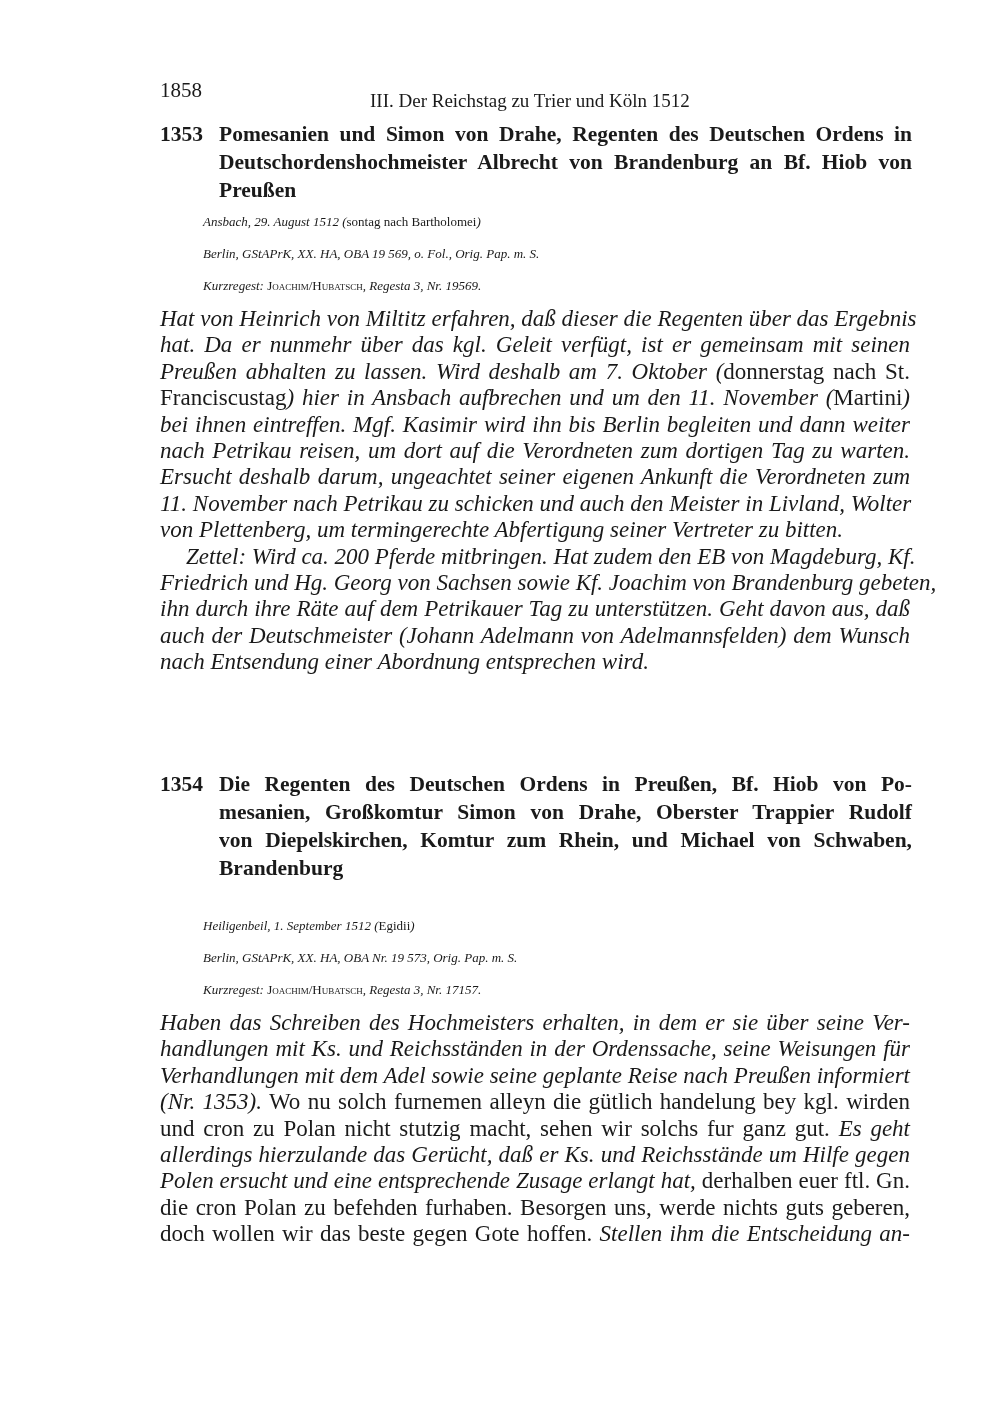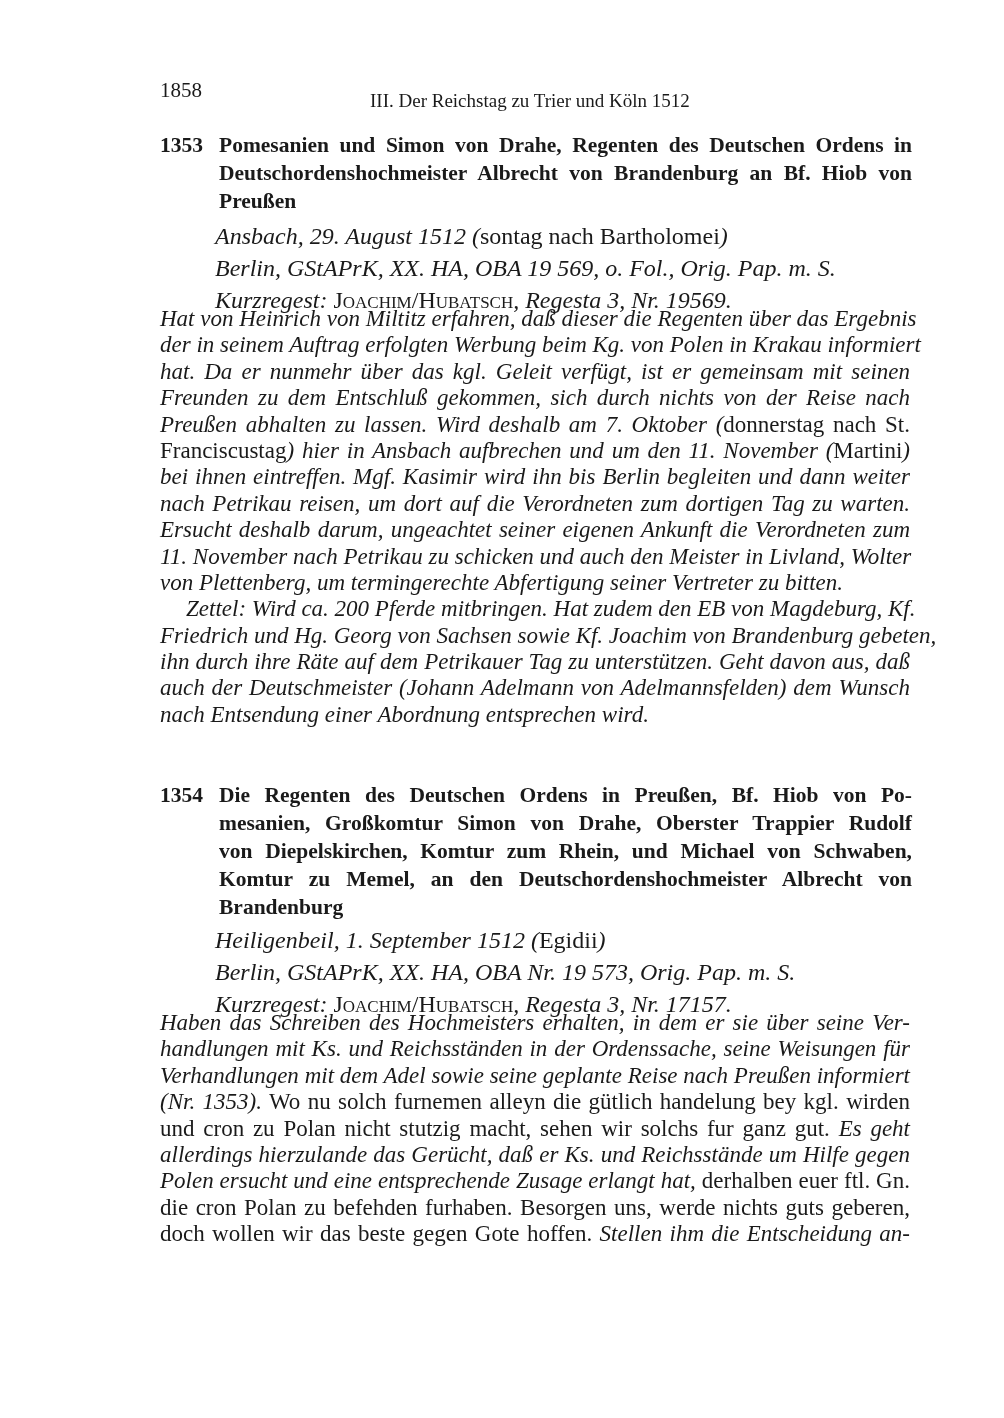--- a/index.html
+++ b/index.html
@@ -6,27 +6,27 @@
     body {
       width: 1004px; height: 1418px; position: relative; overflow: hidden;
       font-family: "Liberation Serif", "DejaVu Serif", serif;
       color: #1a1a1a;
     }
     .page { position: absolute; left: 0; top: 0; width: 1004px; height: 1056px; }
     .running-head { position: absolute; top: 78px; left: 160px; width: 750px; height: 30px; font-size: 21px; }
     .running-head .pagenum { position: absolute; left: 0; top: 0; }
     .running-head .title { position: absolute; left: 210px; top: 12px; font-size: 19px; }
 
-    .entry-head { position: absolute; left: 160px; width: 752px; font-weight: bold; font-size: 21.5px; line-height: 28px; margin-top: 11px; }
+    .entry-head { position: absolute; left: 160px; width: 752px; font-weight: bold; font-size: 21.5px; line-height: 28px; }
     .entry-head .num { position: absolute; left: 0; top: 0; }
     .entry-head .htext { margin-left: 59px; text-align: justify; }
     .entry-head .hline { display: block; white-space: nowrap; text-align-last: justify; }
     .entry-head .hline.last { text-align-last: left; }
 
-    .meta { position: absolute; left: 215px; font-size: 24px; line-height: 32px; margin-top: 14px; }
+    .meta { position: absolute; left: 203px; font-size: 13px; line-height: 32px; }
     .meta .mline { display: block; white-space: nowrap; }
 
     .body-text { position: absolute; left: 160px; width: 750px; font-size: 23px; line-height: 26.4px; }
     .body-text .bline { display: block; white-space: nowrap; text-align: justify; text-align-last: justify; height: 26.4px; }
     .body-text .bline.last { text-align-last: left; }
     .body-text .bline.indent { padding-left: 26px; }
 
     .it { font-style: italic; }
     .up { font-style: normal; }
     .sc { font-variant: small-caps; font-style: normal; }
@@ -51,44 +51,41 @@
   </div>
 
   <div class="meta" style="top:206px;">
     <span class="mline"><span class="it">Ansbach, 29. August 1512 (</span><span class="up">sontag nach Bartholomei</span><span class="it">)</span></span>
     <span class="mline it">Berlin, GStAPrK, XX. HA, OBA 19 569, o. Fol., Orig. Pap. m. S.</span>
     <span class="mline"><span class="it">Kurzregest: </span><span class="sc">Joachim/Hubatsch</span><span class="it">, Regesta 3, Nr. 19569.</span></span>
   </div>
 
   <div class="body-text" style="top:306px;">
     <span class="bline it">Hat von Heinrich von Miltitz erfahren, daß dieser die Regenten über das Ergebnis</span>
-    <span class="bline it">der in seinem Auftrag erfolgten Werbung beim Kg. von Polen in Krakau informiert</span>
     <span class="bline it">hat. Da er nunmehr über das kgl. Geleit verfügt, ist er gemeinsam mit seinen</span>
-    <span class="bline it">Freunden zu dem Entschluß gekommen, sich durch nichts von der Reise nach</span>
     <span class="bline"><span class="it">Preußen abhalten zu lassen. Wird deshalb am 7. Oktober (</span><span class="up">donnerstag nach St.</span></span>
     <span class="bline"><span class="up">Franciscustag</span><span class="it">) hier in Ansbach aufbrechen und um den 11. November (</span><span class="up">Martini</span><span class="it">)</span></span>
     <span class="bline it">bei ihnen eintreffen. Mgf. Kasimir wird ihn bis Berlin begleiten und dann weiter</span>
     <span class="bline it">nach Petrikau reisen, um dort auf die Verordneten zum dortigen Tag zu warten.</span>
     <span class="bline it">Ersucht deshalb darum, ungeachtet seiner eigenen Ankunft die Verordneten zum</span>
     <span class="bline it">11. November nach Petrikau zu schicken und auch den Meister in Livland, Wolter</span>
     <span class="bline it last">von Plettenberg, um termingerechte Abfertigung seiner Vertreter zu bitten.</span>
     <span class="bline it indent">Zettel: Wird ca. 200 Pferde mitbringen. Hat zudem den EB von Magdeburg, Kf.</span>
     <span class="bline it">Friedrich und Hg. Georg von Sachsen sowie Kf. Joachim von Brandenburg gebeten,</span>
     <span class="bline it">ihn durch ihre Räte auf dem Petrikauer Tag zu unterstützen. Geht davon aus, daß</span>
     <span class="bline it">auch der Deutschmeister (Johann Adelmann von Adelmannsfelden) dem Wunsch</span>
     <span class="bline it last">nach Entsendung einer Abordnung entsprechen wird.</span>
   </div>
 
   <div class="entry-head" style="top:770px;">
     <span class="num">1354</span>
     <div class="htext">
       <span class="hline">Die Regenten des Deutschen Ordens in Preußen, Bf. Hiob von Po-</span>
       <span class="hline">mesanien, Großkomtur Simon von Drahe, Oberster Trappier Rudolf</span>
       <span class="hline">von Diepelskirchen, Komtur zum Rhein, und Michael von Schwaben,</span>
-      <span class="hline">Komtur zu Memel, an den Deutschordenshochmeister Albrecht von</span>
       <span class="hline last">Brandenburg</span>
     </div>
   </div>
 
   <div class="meta" style="top:910px;">
     <span class="mline"><span class="it">Heiligenbeil, 1. September 1512 (</span><span class="up">Egidii</span><span class="it">)</span></span>
     <span class="mline it">Berlin, GStAPrK, XX. HA, OBA Nr. 19 573, Orig. Pap. m. S.</span>
     <span class="mline"><span class="it">Kurzregest: </span><span class="sc">Joachim/Hubatsch</span><span class="it">, Regesta 3, Nr. 17157.</span></span>
   </div>
 

